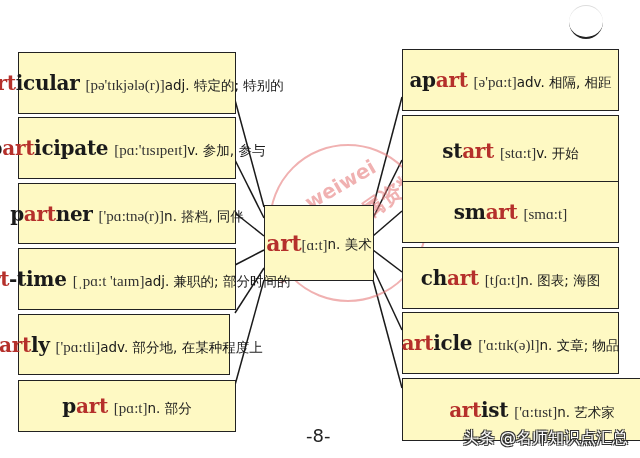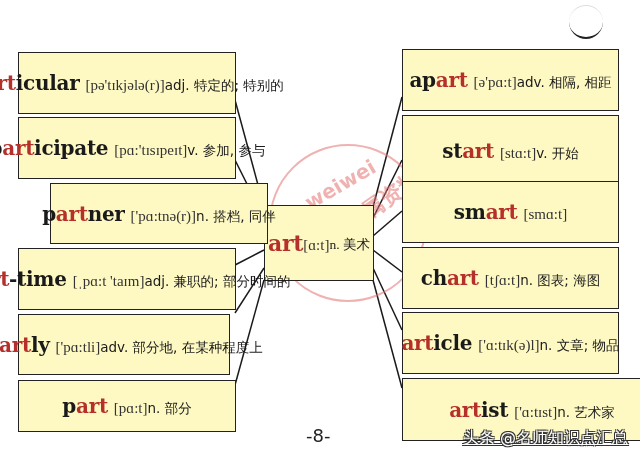--- a/index.html
+++ b/index.html
@@ -7,26 +7,26 @@
          font-family:"DejaVu Sans", sans-serif; color:#1a1a1a; }
   .box { position:absolute; border:1.6px solid #222; background:#fef9c3; box-sizing:border-box;
          display:flex; flex-direction:row; align-items:center; justify-content:center; }
   .word-line { white-space:nowrap; line-height:1; }
   .word { font-family:"DejaVu Serif", serif; font-weight:bold; font-size:20px; color:#1a1a1a; letter-spacing:-0.3px; }
   .word .hl { color:#b5302b; }
   .ipa { font-family:"Liberation Serif", serif; font-size:15px; color:#333; margin-left:6px; }
   .meaning { font-size:13.5px; margin-top:6px; color:#1a1a1a; white-space:nowrap; }
   .center .word { font-size:22px; color:#b5302b; }
   .center .ipa { margin-left:0; margin-top:4px; display:block; font-size:15px; }
-  .center .meaning { margin-top:3px;font-family:Liberation Serif, serif; }
+  .center .meaning { margin-top:3px; }
   svg.lines { position:absolute; left:0; top:0; }
   .watermark { position:absolute; left:248px; top:128px; width:200px; height:190px; pointer-events:none; opacity:0.55; }
   .page-num { position:absolute; left:306px; top:425px; font-family:"DejaVu Sans", sans-serif; font-size:18px; color:#222; }
   .footer-wm { position:absolute; left:463px; top:428px; font-size:16px; color:#fff;
-               text-shadow: -1px -1px 0 #333, 1px -1px 0 #333, -1px 1px 0 #333, 1px 1px 0 #333; white-space:nowrap;text-decoration:underline; }
+               text-shadow: -1px -1px 0 #333, 1px -1px 0 #333, -1px 1px 0 #333, 1px 1px 0 #333; white-space:nowrap; }
   .hole { position:absolute; left:569px; top:5px; width:34px; height:34px; border-radius:50%;
           border-bottom:2px solid #222; border-top:1px solid #ddd; box-sizing:border-box; }
 </style>
 </head>
 <body>
 
 <svg class="lines" width="640" height="458">
   <g stroke="#1a1a1a" stroke-width="1.5" fill="none">
 
     <line x1="235" y1="100" x2="264" y2="207"></line>
@@ -64,21 +64,21 @@
 </div>
 
 <div class="box" style="left:18px; top:52px; width:218px; height:62px;">
   <div class="word-line"><span class="word"><span>p</span><span class="hl">art</span><span>icular</span></span><span class="ipa">[pə'tɪkjələ(r)]</span></div>
   <div class="meaning">adj. 特定的; 特别的</div>
 </div>
 <div class="box" style="left:18px; top:117px; width:218px; height:62px;">
   <div class="word-line"><span class="word"><span>p</span><span class="hl">art</span><span>icipate</span></span><span class="ipa">[pɑ:'tɪsɪpeɪt]</span></div>
   <div class="meaning">v. 参加, 参与</div>
 </div>
-<div class="box" style="left:18px; top:183px; width:218px; height:61px;margin-left:32px;">
+<div class="box" style="left:18px; top:183px; width:218px; height:61px;">
   <div class="word-line"><span class="word"><span>p</span><span class="hl">art</span><span>ner</span></span><span class="ipa">['pɑ:tnə(r)]</span></div>
   <div class="meaning">n. 搭档, 同伴</div>
 </div>
 <div class="box" style="left:18px; top:248px; width:218px; height:62px;">
   <div class="word-line"><span class="word"><span>p</span><span class="hl">art</span><span>-time</span></span><span class="ipa">[ˌpɑ:t 'taɪm]</span></div>
   <div class="meaning">adj. 兼职的; 部分时间的</div>
 </div>
 <div class="box" style="left:18px; top:314px; width:212px; height:61px;">
   <div class="word-line"><span class="word"><span>p</span><span class="hl">art</span><span>ly</span></span><span class="ipa">['pɑ:tli]</span></div>
   <div class="meaning">adv. 部分地, 在某种程度上</div>

